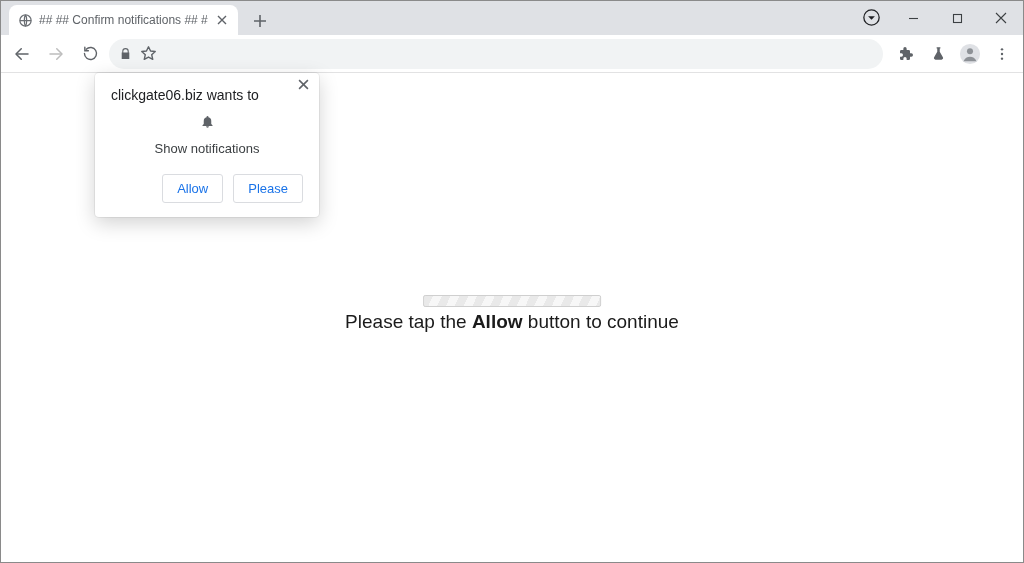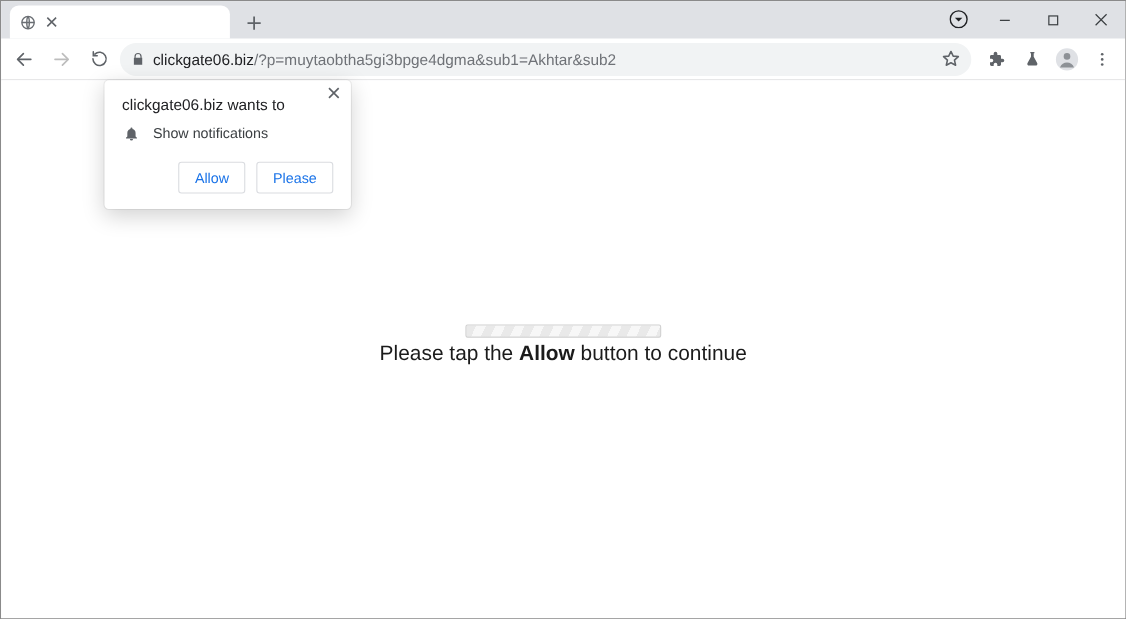--- a/index.html
+++ b/index.html
@@ -44,39 +44,40 @@
   .msg b { font-weight:700; }
 
   
   .popup {
     position:absolute; left:94px; top:0; width:224px; background:#fff; border-radius:4px;
     box-shadow: 0 6px 20px rgba(0,0,0,.18), 0 0 0 1px rgba(0,0,0,.06);
     padding:14px 16px 14px 16px;
   }
   .popup .close { position:absolute; right:10px; top:6px; font-size:15px; color:#5f6368; cursor:pointer;}
   .popup .headline { font-size:14px; color:#202124; margin-bottom:10px;}
-  .popup .row { display:flex; gap:12px; font-size:13px; color:#3c4043; margin-bottom:18px;}
+  .popup .row { display:flex; align-items:center; gap:12px; font-size:13px; color:#3c4043; margin-bottom:18px;flex-direction:column;}
   .popup .row .bell { width:16px; height:16px; display:flex; align-items:center; justify-content:center; color:#5f6368;}
   .popup .actions { display:flex; justify-content:flex-end; gap:10px; }
   .popup .btn { border:1px solid #dadce0; background:#fff; color:#1a73e8; font-size:13px; padding:6px 14px; border-radius:3px; cursor:pointer;}
 
   svg { display:block; }
 </style>
 </head>
 <body>
 
 <div class="titlebar">
   <div class="tab-strip">
     <div class="tab">
       <span class="favicon">
         <svg width="15" height="15" viewBox="0 0 24 24" fill="none" stroke="#6a6e73" stroke-width="2">
             <circle cx="12" cy="12" r="9"></circle>
             <path d="M3 12h18M12 3c2.5 3 2.5 15 0 18M12 3c-2.5 3-2.5 15 0 18"></path>
           </svg>
       </span>
+      <span class="title">## ## Confirm notifications ## #</span>
       <span class="close">
         <svg width="10" height="10" viewBox="0 0 10 10" stroke="#5f6368" stroke-width="1.4">
             <path d="M1 1l8 8M9 1L1 9"></path>
           </svg>
       </span>
     </div>
     <div class="newtab">
       <svg width="14" height="14" viewBox="0 0 14 14" stroke="#5f6368" stroke-width="1.6">
           <path d="M7 1v12M1 7h12"></path>
         </svg>
@@ -124,23 +125,20 @@
     <svg width="17" height="17" viewBox="0 0 24 24" fill="none" stroke="#5f6368" stroke-width="2" stroke-linecap="round">
         <path d="M3.5 12a8.5 8.5 0 1 0 2.5-6"></path>
         <path d="M4 3v5h5"></path>
       </svg>
   </div>
   <div class="omnibox">
     <span class="lock">
       <svg width="13" height="13" viewBox="0 0 24 24" fill="#5f6368">
           <path d="M6 10V8a6 6 0 1 1 12 0v2h1v12H5V10h1zm2 0h8V8a4 4 0 1 0-8 0v2z"></path>
         </svg>
-    </span>
-    <span class="url">
-      <span class="host">clickgate06.biz</span><span class="path">/?p=muytaobtha5gi3bpge4dgma&amp;sub1=Akhtar&amp;sub2</span>
     </span>
     <span class="star">
       <svg width="17" height="17" viewBox="0 0 24 24" fill="none" stroke="#5f6368" stroke-width="2" stroke-linejoin="round">
           <path d="M12 2.5l2.9 6 6.6.6-5 4.6 1.5 6.5L12 17l-6 3.2 1.5-6.5-5-4.6 6.6-.6z"></path>
         </svg>
     </span>
   </div>
   <div class="rgroup">
     <div class="tbtn">
       <svg width="16" height="16" viewBox="0 0 24 24" fill="#5f6368">

